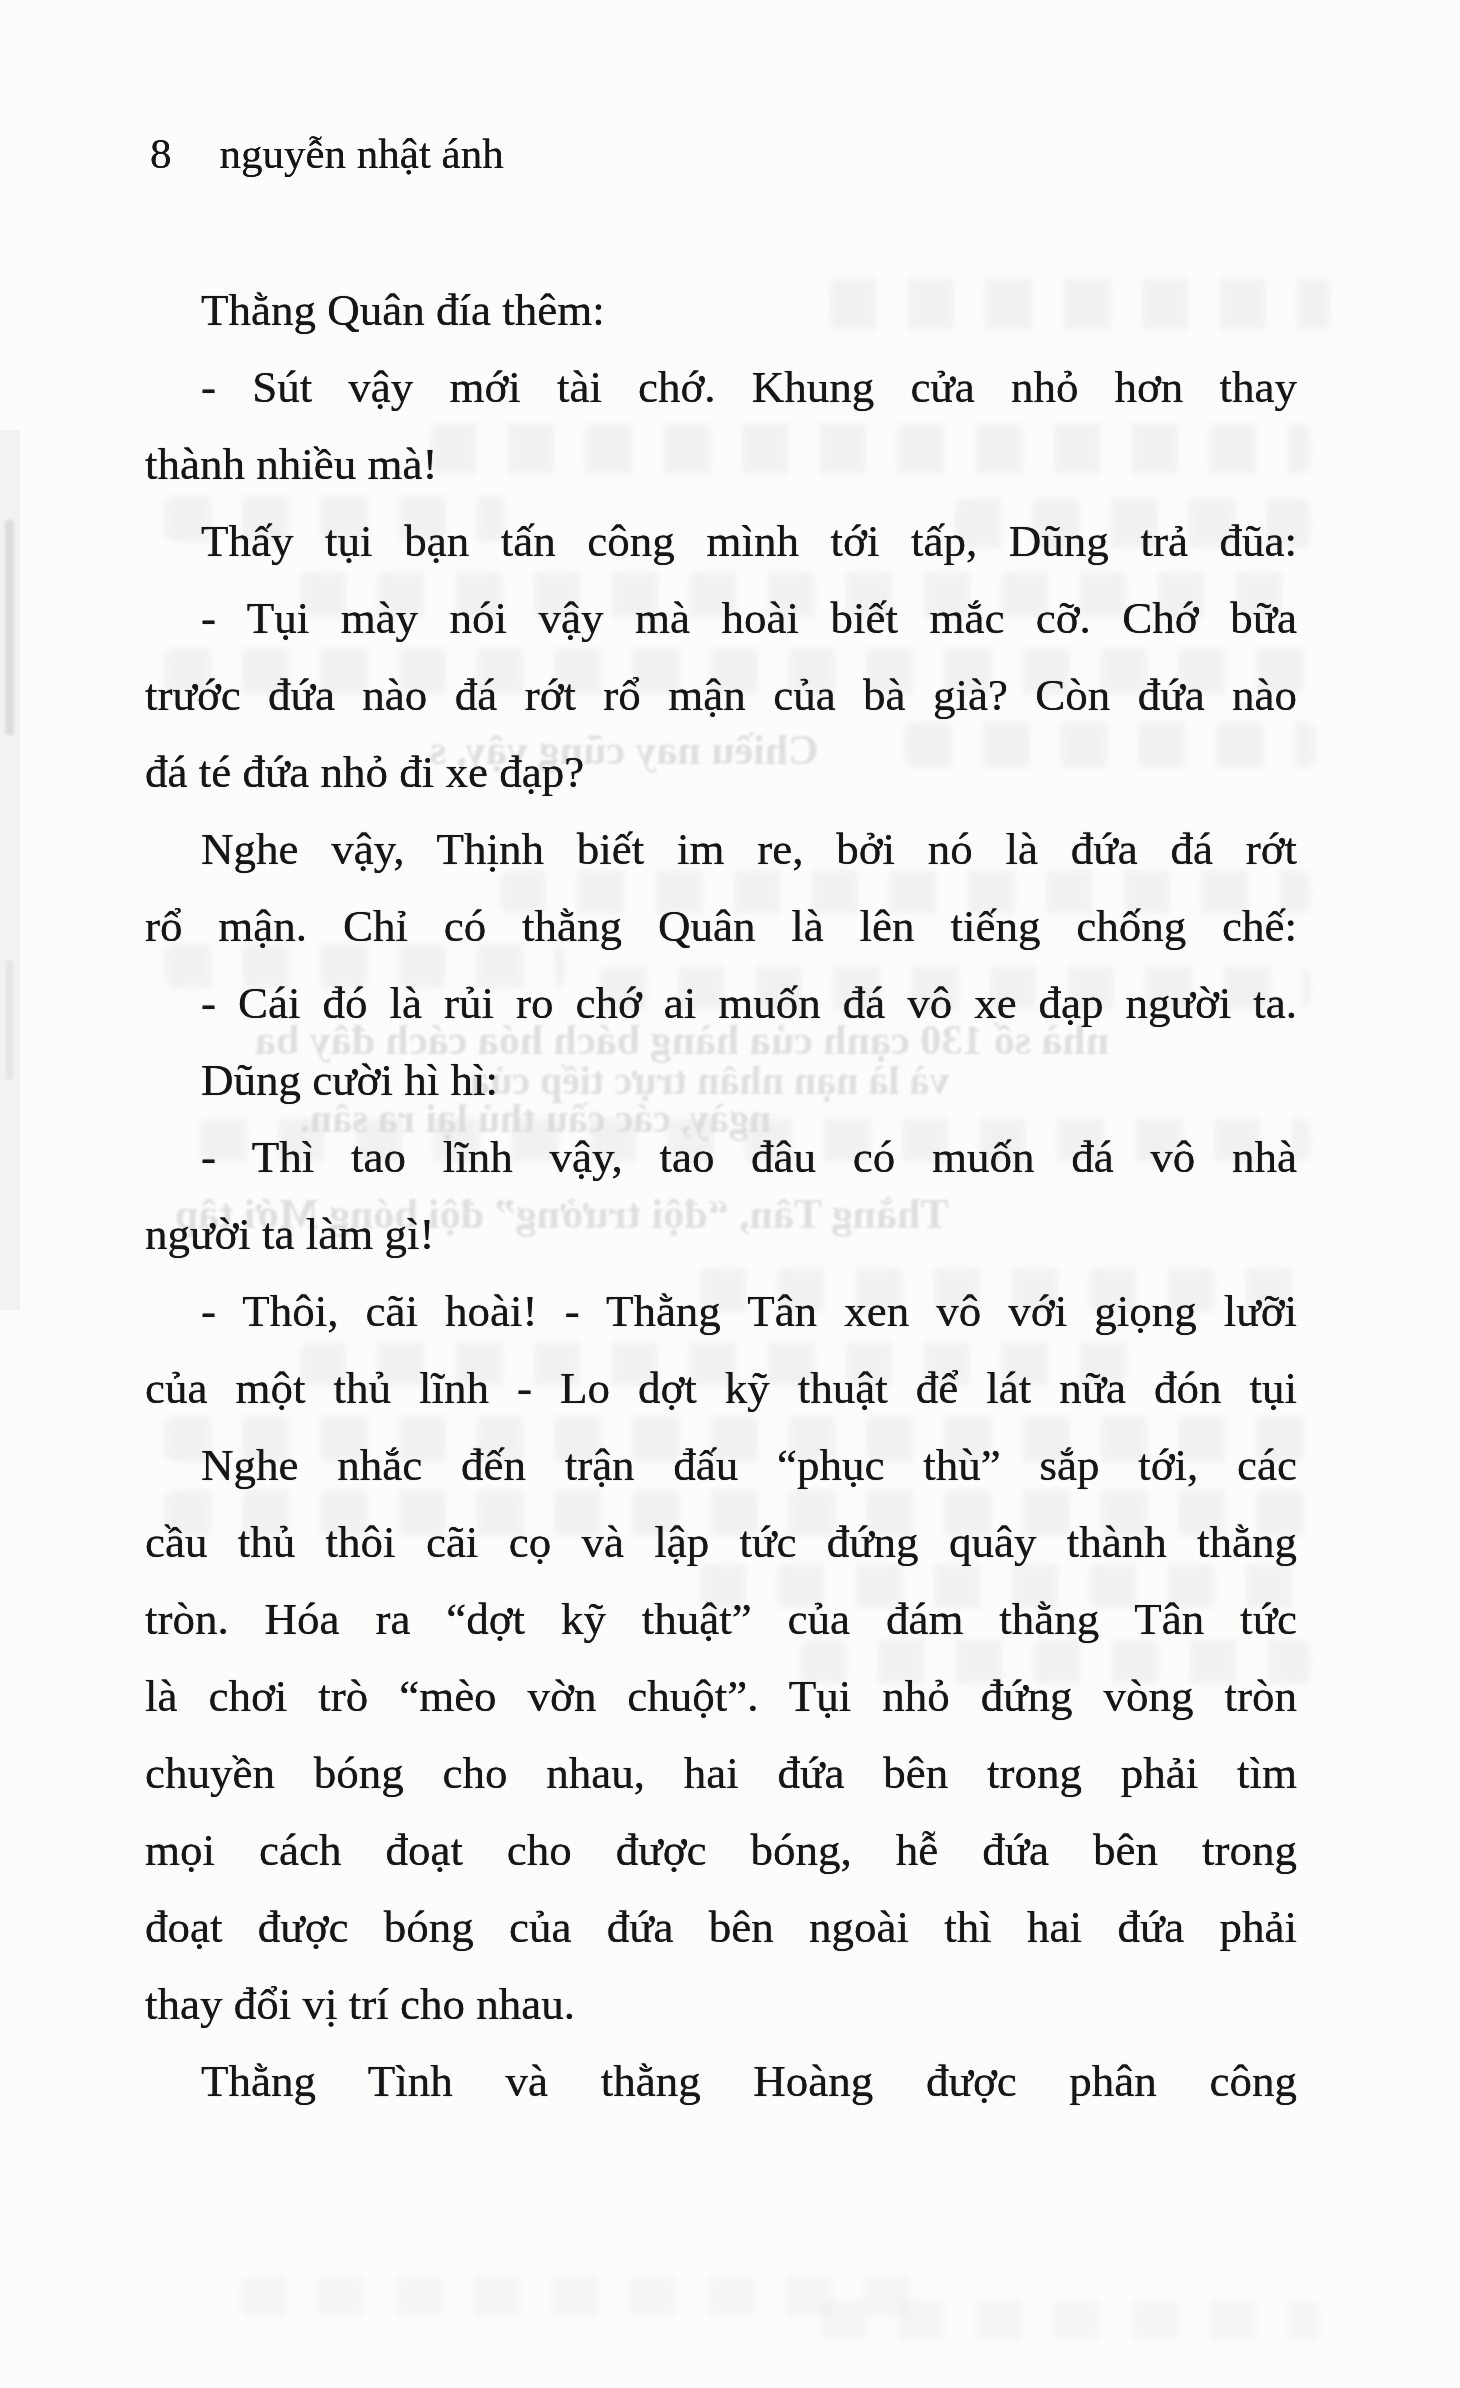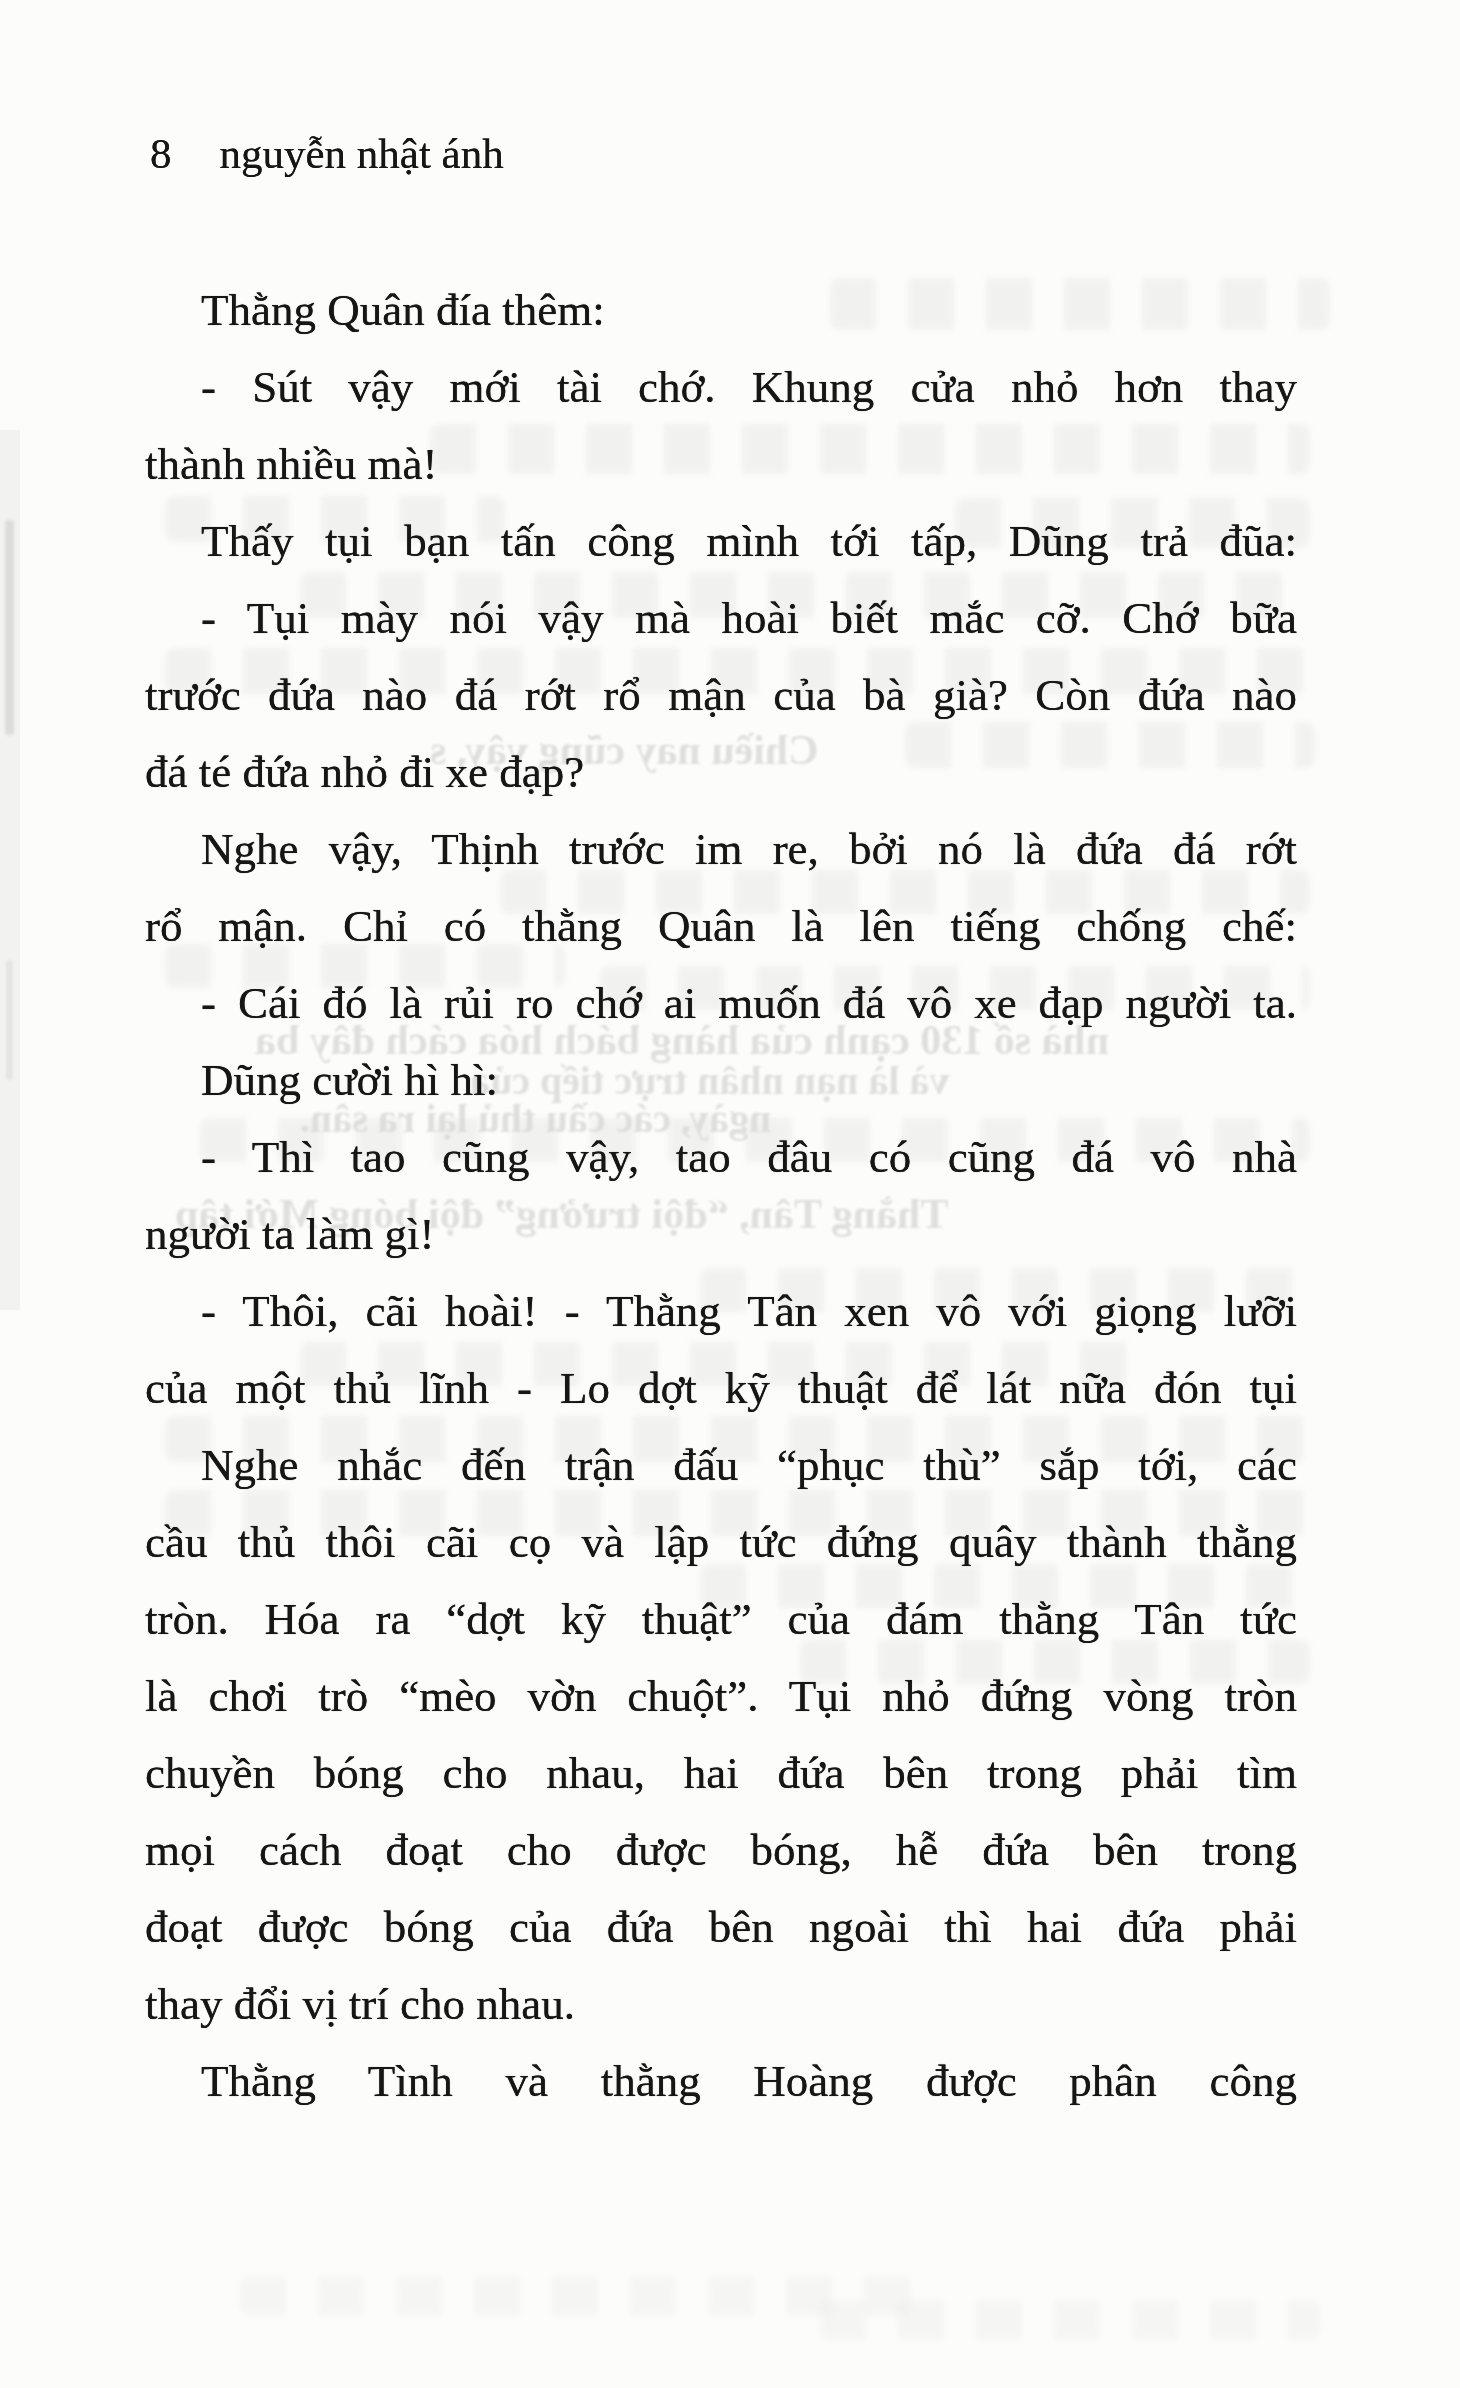--- a/index.html
+++ b/index.html
@@ -96,31 +96,31 @@
       </div>
       <div class="para">
         <div class="line j">Thấy tụi bạn tấn công mình tới tấp, Dũng trả đũa:</div>
       </div>
       <div class="para">
         <div class="line j">- Tụi mày nói vậy mà hoài biết mắc cỡ. Chớ bữa</div>
         <div class="line j">trước đứa nào đá rớt rổ mận của bà già? Còn đứa nào</div>
         <div class="line">đá té đứa nhỏ đi xe đạp?</div>
       </div>
       <div class="para">
-        <div class="line j">Nghe vậy, Thịnh trước im re, bởi nó là đứa đá rớt</div>
+        <div class="line j">Nghe vậy, Thịnh biết im re, bởi nó là đứa đá rớt</div>
         <div class="line j">rổ mận. Chỉ có thằng Quân là lên tiếng chống chế:</div>
       </div>
       <div class="para">
         <div class="line j">- Cái đó là rủi ro chớ ai muốn đá vô xe đạp người ta.</div>
       </div>
       <div class="para">
         <div class="line">Dũng cười hì hì:</div>
       </div>
       <div class="para">
-        <div class="line j">- Thì tao cũng vậy, tao đâu có cũng đá vô nhà</div>
+        <div class="line j">- Thì tao lĩnh vậy, tao đâu có muốn đá vô nhà</div>
         <div class="line">người ta làm gì!</div>
       </div>
       <div class="para">
         <div class="line j">- Thôi, cãi hoài! - Thằng Tân xen vô với giọng lưỡi</div>
         <div class="line j">của một thủ lĩnh - Lo dợt kỹ thuật để lát nữa đón tụi</div>
       </div>
       <div class="para">
         <div class="line j">Nghe nhắc đến trận đấu “phục thù” sắp tới, các</div>
         <div class="line j">cầu thủ thôi cãi cọ và lập tức đứng quây thành thằng</div>
         <div class="line j">tròn. Hóa ra “dợt kỹ thuật” của đám thằng Tân tức</div>

